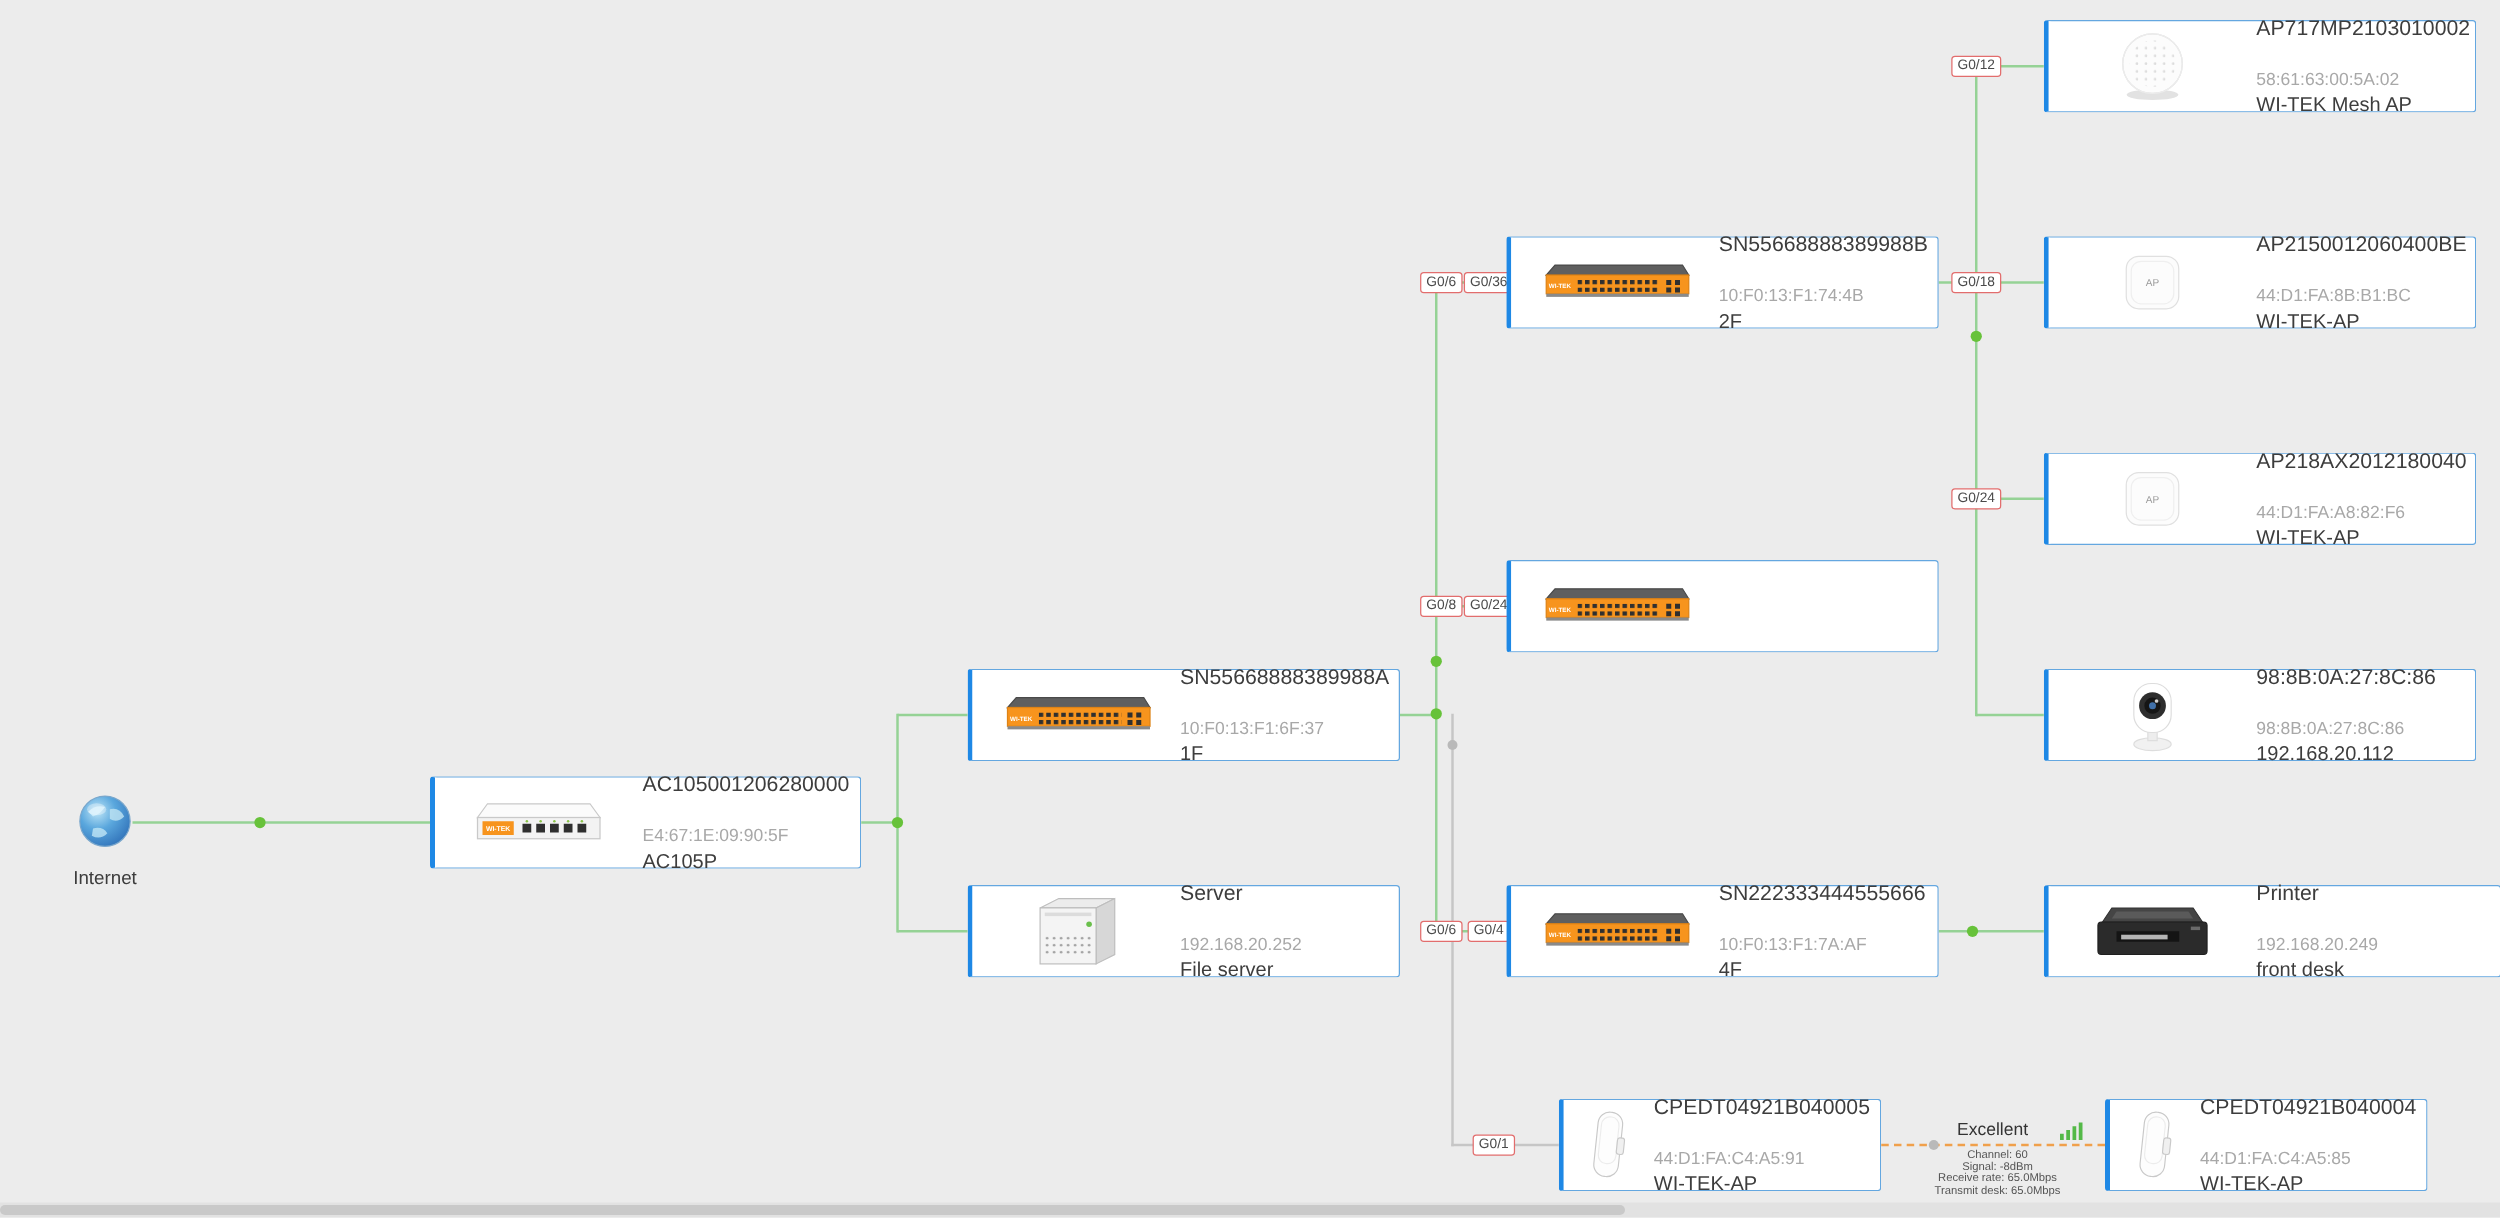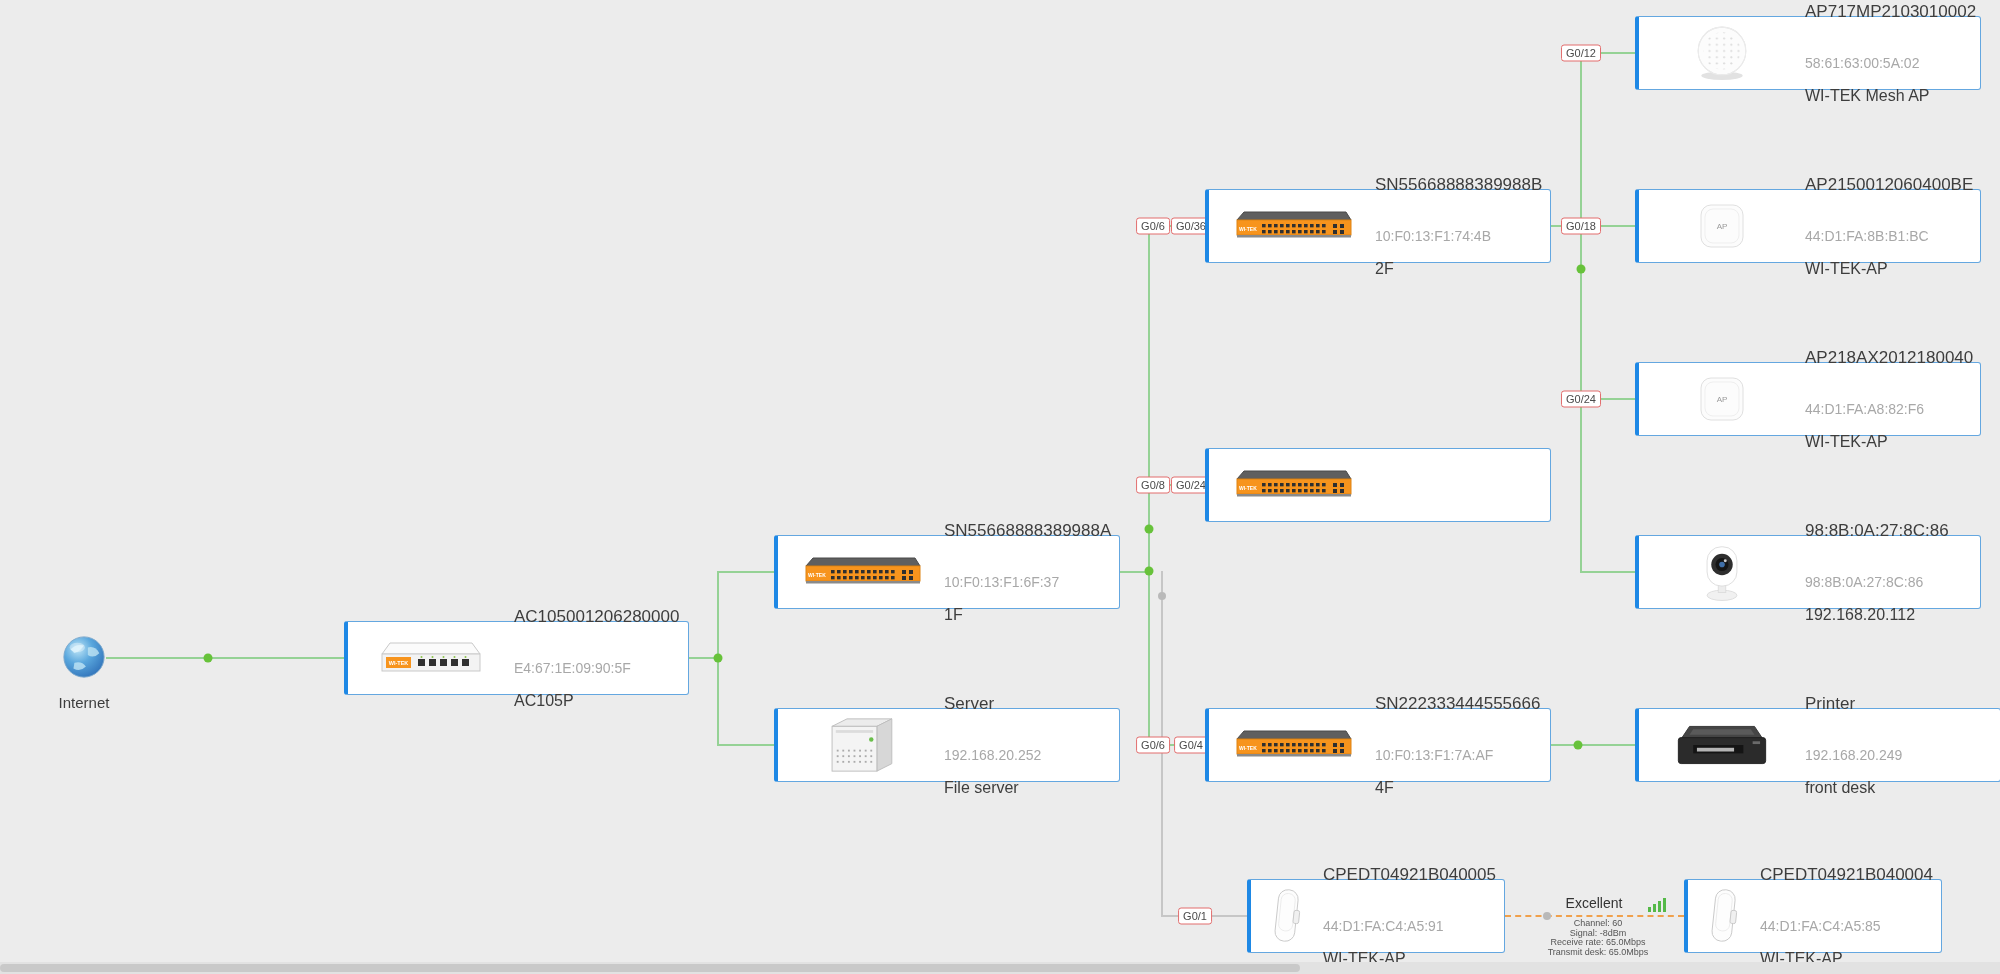--- a/index.html
+++ b/index.html
@@ -18,21 +18,21 @@
   
   .portlabel { position:absolute; transform:translate(-50%,-50%); background:#fff;
     border:1px solid #e26d6d; border-radius:3px; font-size:11px; line-height:13px;
     color:#4a4a4a; padding:1px 4px; white-space:nowrap; }
 
   
   .node { position:absolute; height:74px; display:flex; align-items:center; background:#fff;
     border:1px solid #64a7e0; border-left:4px solid #1e88e5; border-radius:3px; cursor:pointer; }
   .node .icon { width:166px; flex:0 0 auto; display:flex; align-items:center; justify-content:center; }
   .node.small .icon { width:72px; }
-  .node .text { display:flex; flex-direction:column; gap:16px; min-width:0; }
+  .node .text { display:flex; flex-direction:column; gap:5px; min-width:0; }
   .t1 { font-size:17px; color:#3d3d3d; white-space:nowrap; }
   .t2 { font-size:14px; color:#a8a8a8; white-space:nowrap;margin-top:17px; }
   .t3 { font-size:16px; color:#3d3d3d; white-space:nowrap; }
 
   
   .internet { position:absolute; width:46px; text-align:center; cursor:pointer; }
   .internet-label { position:absolute; top:60px; left:-17px; width:80px; font-size:15px; color:#3c3c3c; }
 
   
   .wl-quality { position:absolute; left:1505px; top:895px; width:178px; text-align:center;

